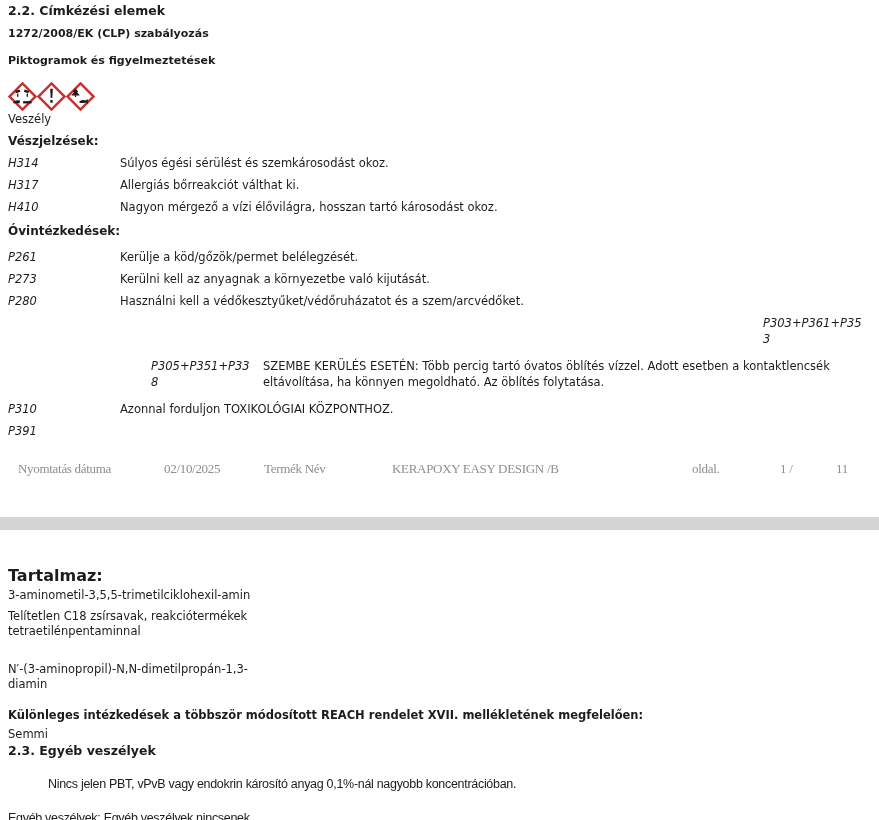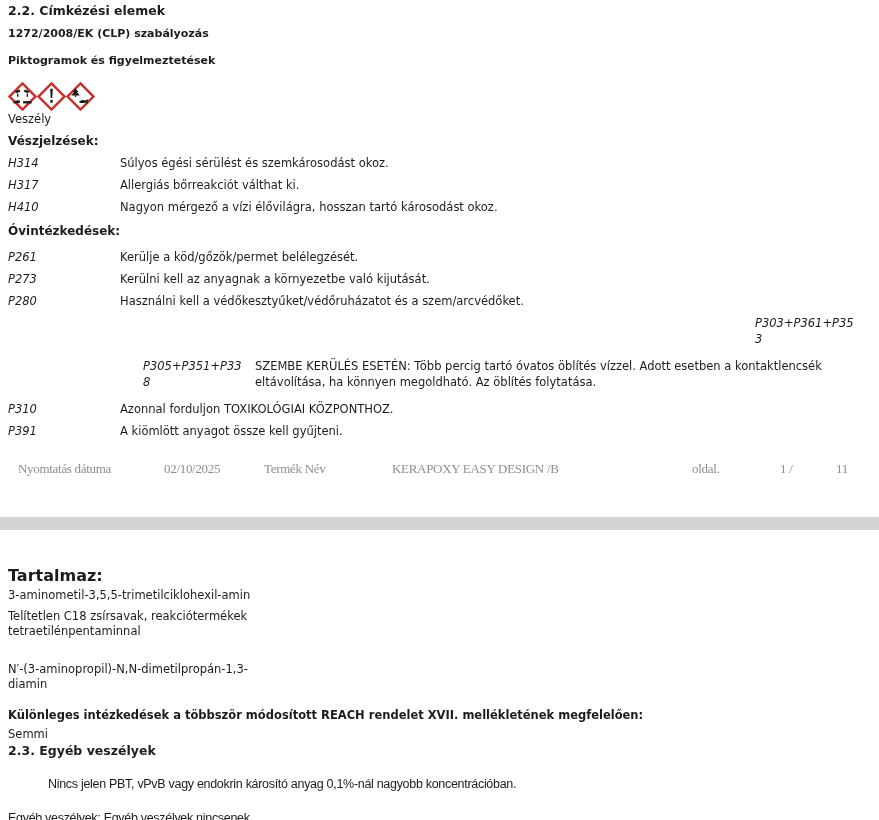--- a/index.html
+++ b/index.html
@@ -8,21 +8,21 @@
     --divider-gray:#d4d4d6;
     --ink:#1c1c1c;
   }
   html,body{margin:0;padding:0;background:#fff;}
   body{
     width:879px;height:820px;position:relative;overflow:hidden;
     font-family:"DejaVu Sans",sans-serif;color:var(--ink);
     font-size:11.5px;line-height:16px;
   }
   .page{position:absolute;inset:0;}
-  .flow{padding:3px 12px 0 8px;}
+  .flow{padding:3px 4px 0 8px;}
   .h-main{font-size:12.5px;font-weight:bold;line-height:16px;margin:0;}
   .h-sub{font-size:11px;font-weight:bold;line-height:15px;margin:7px 0 0 0;}
   .h-pict{font-size:11px;font-weight:bold;line-height:15px;margin:12px 0 0 0;}
   .h-sec{font-size:12px;font-weight:bold;line-height:15px;margin:0;}
   .pictos{margin-top:14px;height:29px;display:flex;gap:0;}
   .picto{width:29px;height:29px;display:block;}
   .signal{margin-top:1px;line-height:15px;}
   .h-signals{margin-top:7px;}
   .h-precautions{margin-top:9px;}
   .stmt{display:flex;align-items:flex-start;margin-bottom:6px;}
@@ -146,21 +146,20 @@
       <div class="stmt gap">
         <span class="code">P305+P351+P338</span>
         <span class="text">SZEMBE KERÜLÉS ESETÉN: Több percig tartó óvatos öblítés vízzel. Adott esetben a kontaktlencsék eltávolítása, ha könnyen megoldható. Az öblítés folytatása.</span>
       </div>
       <div class="stmt">
         <span class="code">P310</span>
         <span class="text">Azonnal forduljon TOXIKOLÓGIAI KÖZPONTHOZ.</span>
       </div>
       <div class="stmt">
         <span class="code">P391</span>
-        <span class="text">A kiömlött anyagot össze kell gyűjteni.</span>
       </div>
     </div>
   </div>
 
   <div class="footer">
     <span class="f-print-label">Nyomtatás dátuma</span>
     <span class="f-print-date">02/10/2025</span>
     <span class="f-prod-label">Termék Név</span>
     <span class="f-prod-name">KERAPOXY EASY DESIGN /B</span>
     <span class="f-page-label">oldal.</span>

